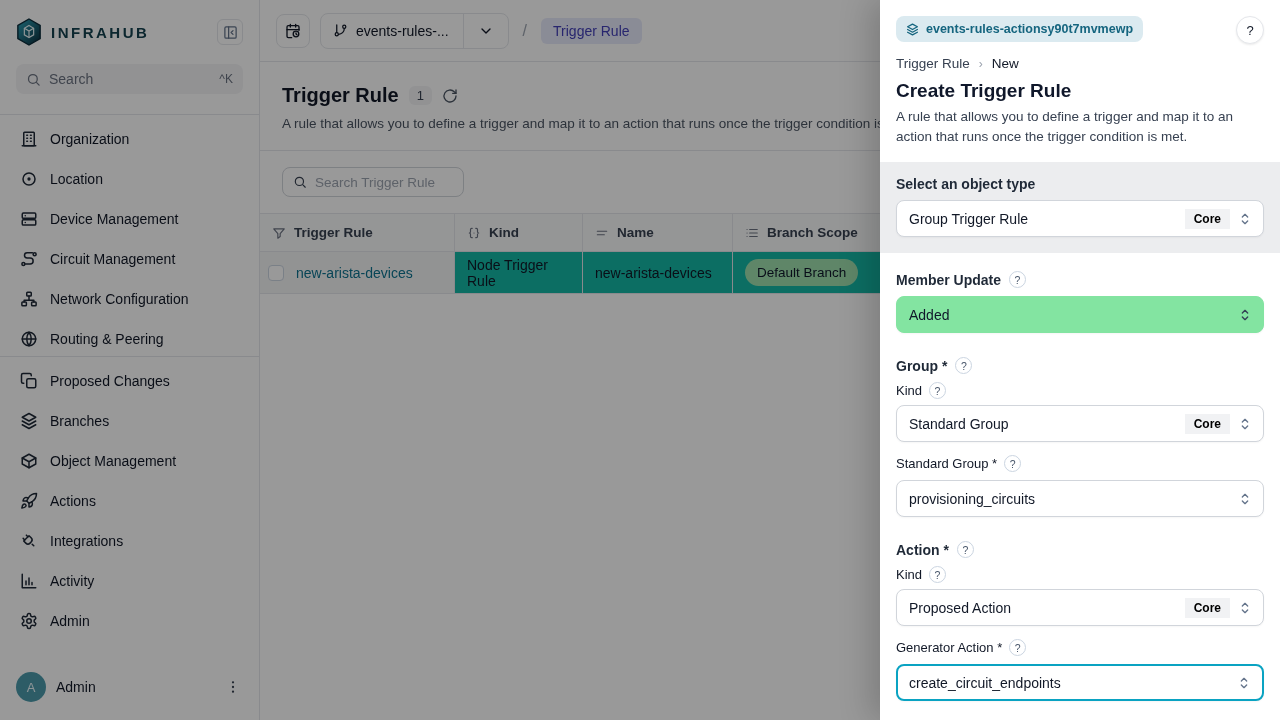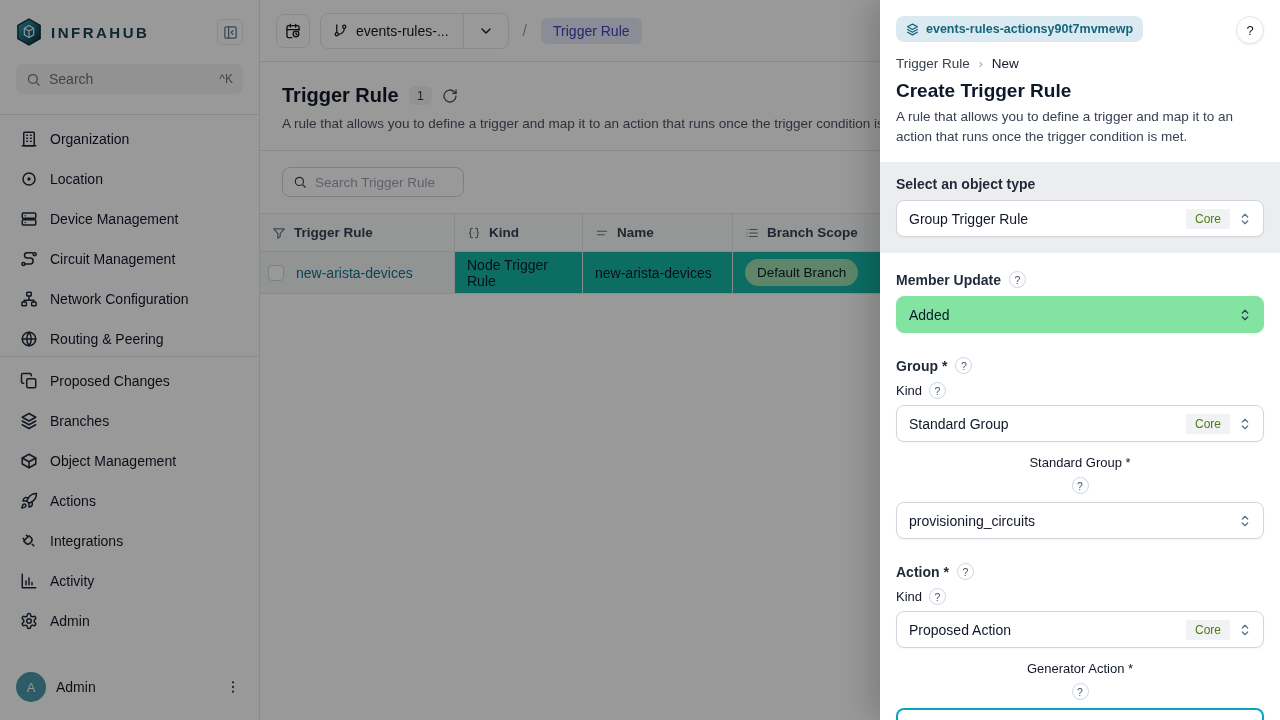--- a/index.html
+++ b/index.html
@@ -78,27 +78,27 @@
   .panel-title { margin-top:9px; font-size:19px; font-weight:bold; color:#0f172a; }
   .panel-desc { margin-top:5px; font-size:13.5px; color:#374151; line-height:1.45; width:352px; }
 
   .obj-section { margin:16px -16px 0 -16px; background:#ecedef; padding:14px 16px 16px 16px; }
   .lbl-bold { font-size:14px; font-weight:bold; color:#1f2937; display:flex; align-items:center; gap:8px; }
   .lbl-sm { font-size:13px; color:#111827; display:flex; align-items:center; gap:7px; }
   .help-dot { width:17px; height:17px; border:1px solid #cbd5e1; border-radius:50%; background:#fff; display:inline-flex; align-items:center; justify-content:center; font-size:10.5px; color:#475569; font-weight:normal; }
 
   .sel { margin-top:8px; height:37px; background:#fff; border:1px solid #d1d5db; border-radius:8px; display:flex; align-items:center; padding:0 10px 0 12px; font-size:14px; color:#111827; box-shadow:0 1px 2px rgba(0,0,0,0.04); }
   .sel .val { flex:1; }
-  .core-badge { background:#f1f2f4; border-radius:0; padding:3px 9px; font-size:12px; font-weight:normal; color:#4d7c0f; margin-right:7px; }
+  .core-badge { background:#f1f2f4; border-radius:0; padding:3px 9px; font-size:12px; font-weight:bold; color:#000000; margin-right:7px; }
   .updown { color:#64748b; }
   .sel-green { background:#83e4a1; border-color:#83e4a1; color:#0f172a; }
   .sel-green .updown { color:#334155; }
   .sel-focused { border:2px solid #0aa3c2; padding-left:11px; }
 
-  .mt20 { margin-top:18px; } .mt24 { margin-top:24px;align-items:center; } .mt13 { margin-top:13px;flex-direction:column; } .mt8 { margin-top:8px; } .mt6s { margin-top:6px; }
+  .mt20 { margin-top:18px; } .mt24 { margin-top:24px;align-items:center; } .mt13 { margin-top:13px; } .mt8 { margin-top:8px; } .mt6s { margin-top:6px; }
 </style>
 </head>
 <body>
 
 <div class="app">
 
   <aside class="sidebar">
     <div class="sidebar-head">
       <div class="brand">
         <span>

